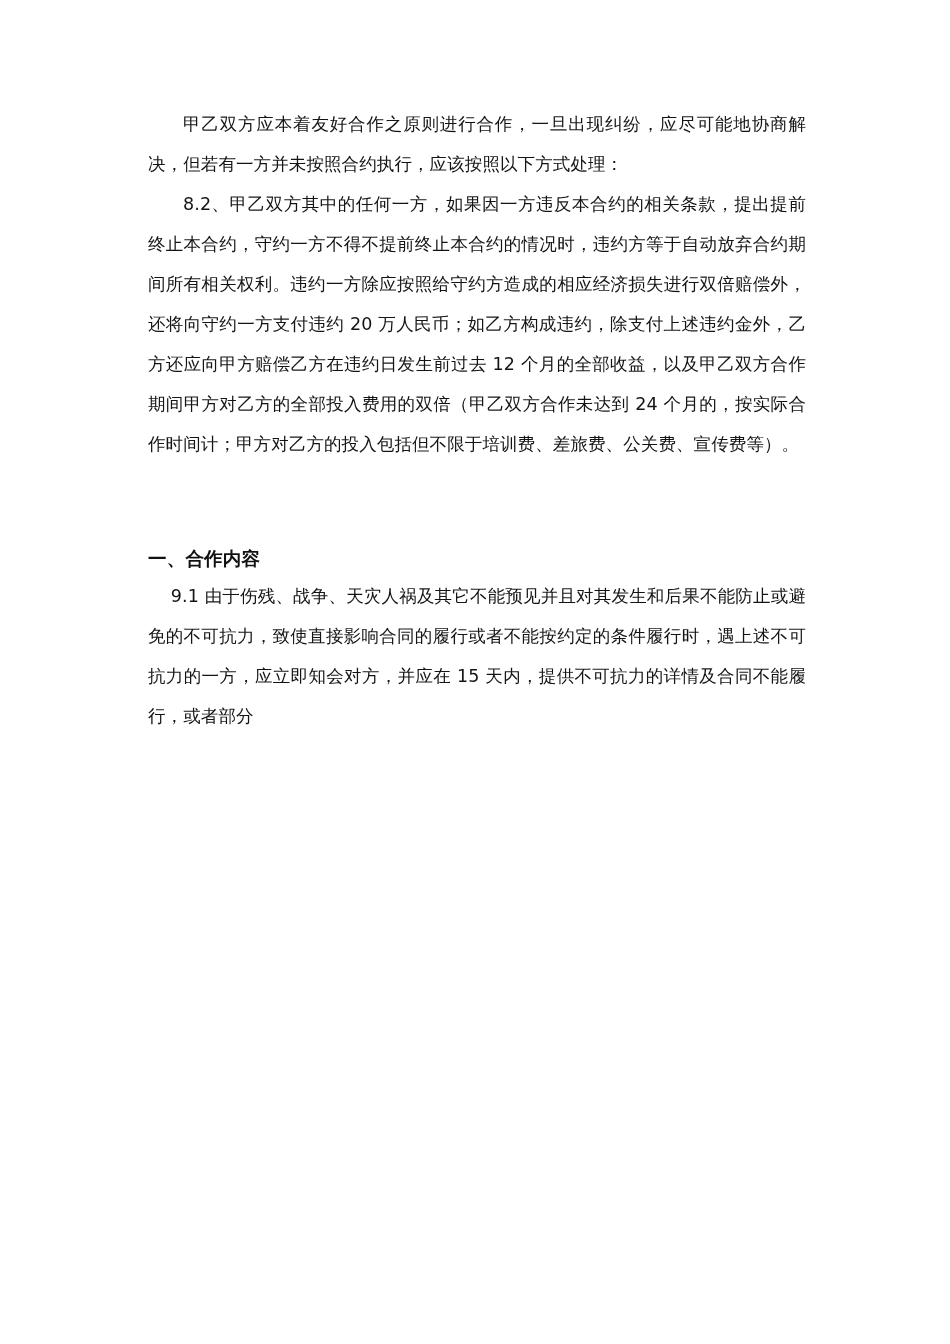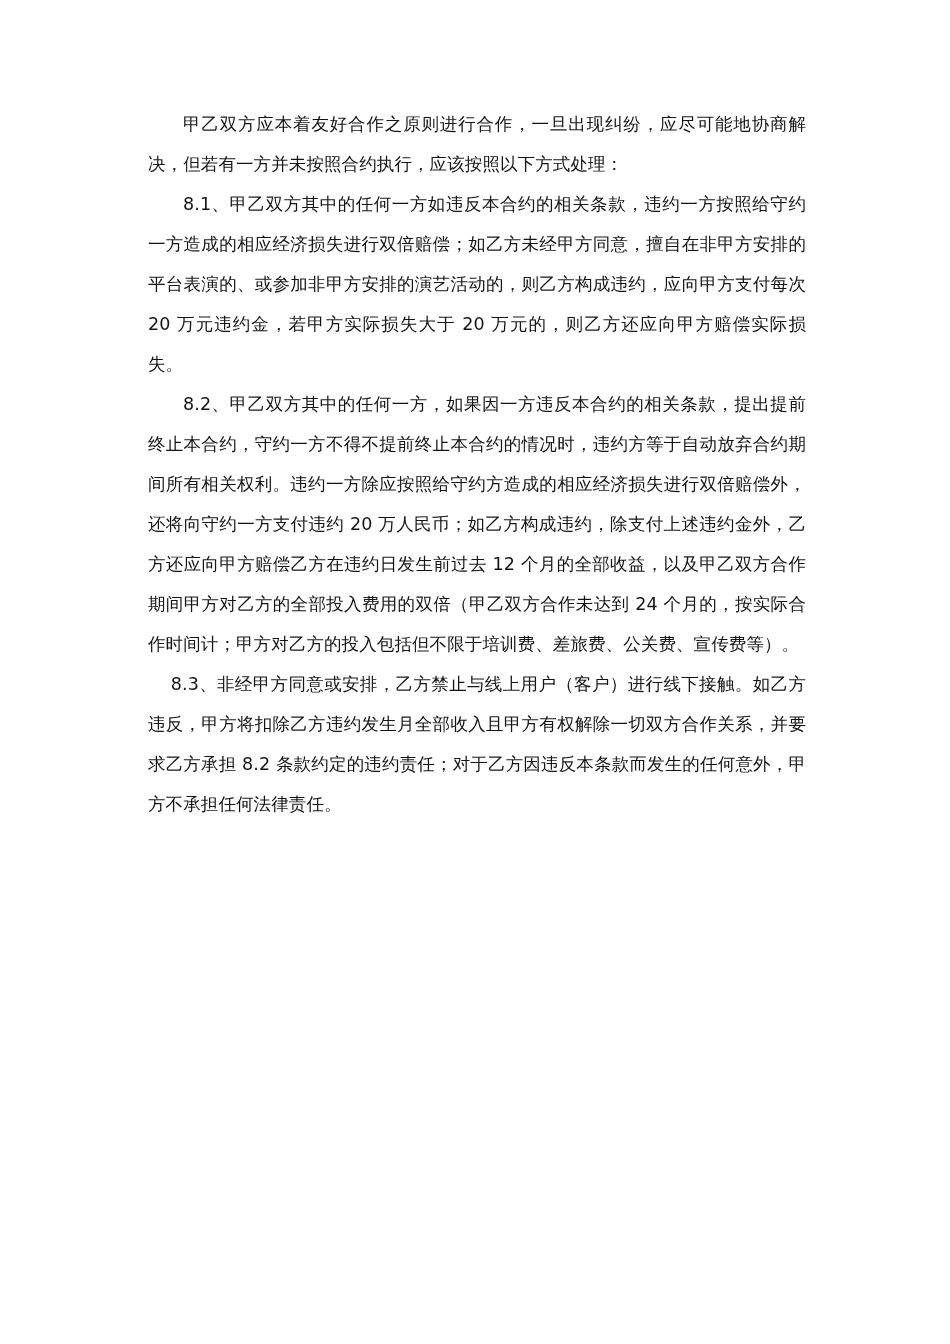--- a/index.html
+++ b/index.html
@@ -55,26 +55,26 @@
   }
 </style>
 </head>
 <body>
 
 <div class="page">
   <div class="content">
 
     <p class="para">甲乙双方应本着友好合作之原则进行合作，一旦出现纠纷，应尽可能地协商解决，但若有一方并未按照合约执行，应该按照以下方式处理：</p>
 
-    <p class="para">8.1、甲乙双方其中的任何一方如违反本合约的相关条款，违约一方按照给守约一方造成的相应经济损失进行双倍赔偿；如乙方未经甲方同意，擅自在非甲方安排的平台表演的、或参加非甲方安排的演艺活动的，则乙方构成违约，应向甲方支付每次 20 万元违约金，若甲方实际损失大于 20 万元的，则乙方还应向甲方赔偿实际损失。</p>
 
     <p class="para">8.2、甲乙双方其中的任何一方，如果因一方违反本合约的相关条款，提出提前终止本合约，守约一方不得不提前终止本合约的情况时，违约方等于自动放弃合约期间所有相关权利。违约一方除应按照给守约方造成的相应经济损失进行双倍赔偿外，还将向守约一方支付违约 20 万人民币；如乙方构成违约，除支付上述违约金外，乙方还应向甲方赔偿乙方在违约日发生前过去 12 个月的全部收益，以及甲乙双方合作期间甲方对乙方的全部投入费用的双倍（甲乙双方合作未达到 24 个月的，按实际合作时间计；甲方对乙方的投入包括但不限于培训费、差旅费、公关费、宣传费等）。</p>
 
-    <p class="para tight-indent">8.3、非经甲方同意或安排，乙方禁止与线上用户（客户）进行线下接触。如乙方违反，甲方将扣除乙方违约发生月全部收入且甲方有权解除一切双方合作关系，并要求乙方承担 8.2 条款约定的违约责任；对于乙方因违反本条款而发生的任何意外，甲方不承担任何法律责任。</p>
 
 
 
     <div class="gap-block"></div>
 
+    <h2 class="heading">一、合作内容</h2>
 
+    <p class="para tight-indent">9.1 由于伤残、战争、天灾人祸及其它不能预见并且对其发生和后果不能防止或避免的不可抗力，致使直接影响合同的履行或者不能按约定的条件履行时，遇上述不可抗力的一方，应立即知会对方，并应在 15 天内，提供不可抗力的详情及合同不能履行，或者部分</p>
 
   </div>
 </div>
 
 </body></html>

